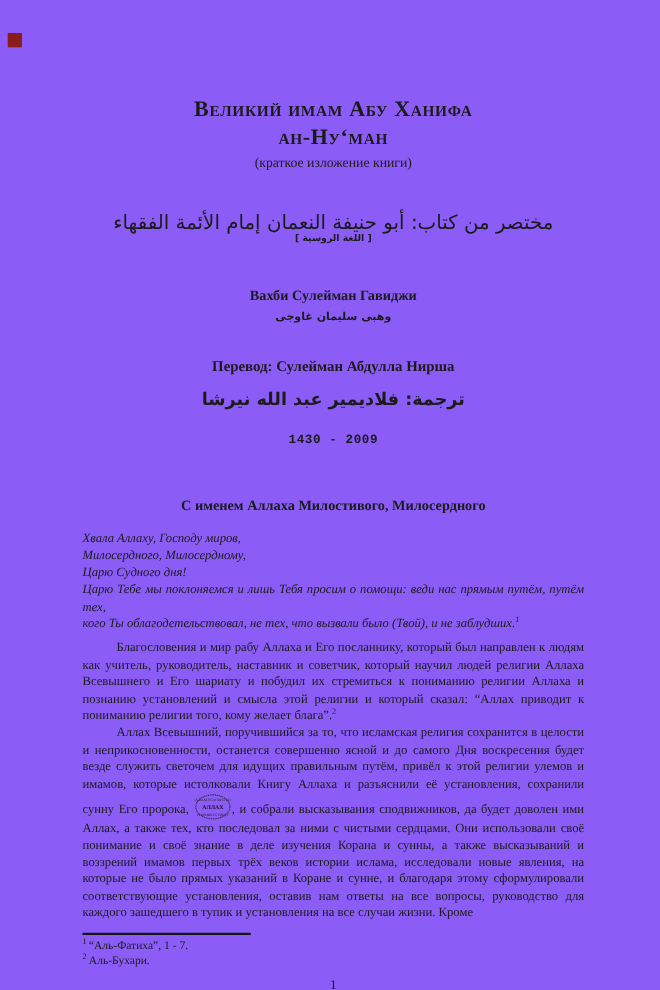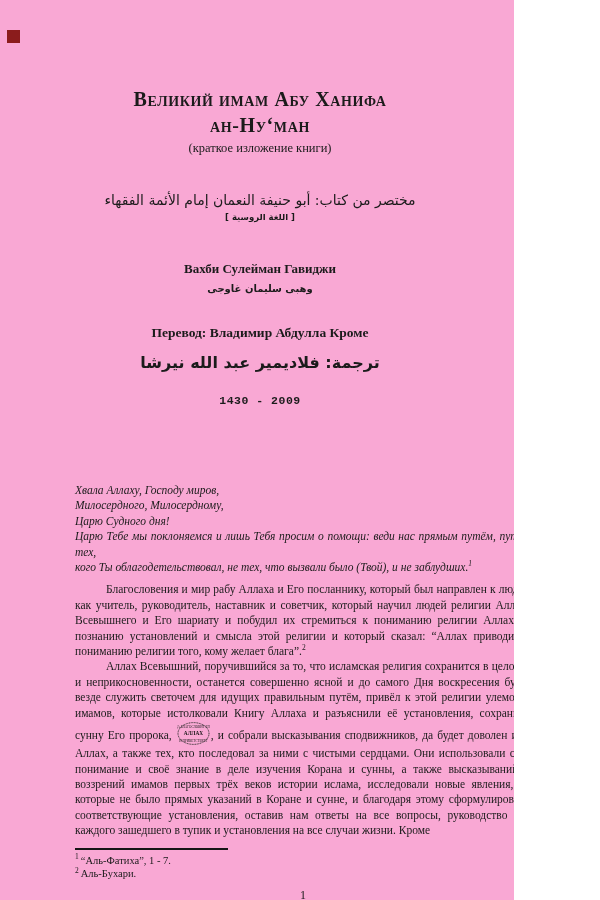--- a/index.html
+++ b/index.html
@@ -1,27 +1,27 @@
 <!DOCTYPE html>
 <html><head>
 <meta charset="utf-8">
 <style>
   html,body{margin:0;padding:0;background:#ffffff;}
   .sheet{
-    position:relative;width:514px;height:900px;background:#f9a8d4;
+    position:relative;width:600px;height:900px;background:#8b5cf6;
     font-family:"Liberation Serif",serif;color:#1b1b1b;overflow:hidden;
   }
   .corner-mark{position:absolute;left:7px;top:30px;width:13px;height:13px;background:#8b1c1c;}
   .abs{position:absolute;left:75px;right:69px;text-align:center;}
   .doc-title{top:86px;margin:0;font-size:20px;line-height:26px;font-weight:bold;
              font-variant:small-caps;letter-spacing:0.6px;}
   .doc-title span{display:block;}
   .doc-subtitle{top:141px;font-size:12.5px;}
   .arabic{font-family:"DejaVu Sans",sans-serif;direction:rtl;}
-  .arabic-src{top:192px;font-size:14px;}
+  .arabic-src{top:192px;font-size:18px;}
   .arabic-note{top:212px;font-size:8.5px;font-weight:bold;}
   .author-ru{top:261px;font-size:13px;font-weight:bold;}
   .author-ar{top:283px;font-size:10px;font-weight:bold;}
   .trans-ru{top:325px;font-size:13.5px;font-weight:bold;}
   .trans-ar{top:353px;font-size:16px;font-weight:bold;}
   .year{top:394px;font-size:11.5px;font-weight:bold;font-family:Liberation Mono, monospace;letter-spacing:0.5px;}
   .bismillah{top:452px;font-size:13px;font-weight:bold;}
   .body-col{position:absolute;left:75px;width:456px;top:483px;
             font-size:11.5px;line-height:15.4px;text-align:left;}
   .epigraph{font-style:italic;}
@@ -48,25 +48,26 @@
   </h1>
 
   <div class="abs doc-subtitle">(краткое изложение книги)</div>
 
   <div class="abs arabic arabic-src">مختصر من كتاب: أبو حنيفة النعمان إمام الأئمة الفقهاء</div>
   <div class="abs arabic arabic-note">[ اللغة الروسية ]</div>
 
   <div class="abs author-ru">Вахби Сулейман Гавиджи</div>
   <div class="abs arabic author-ar">وهبى سليمان غاوجى</div>
 
-  <div class="abs trans-ru">Перевод: Владимир Абдулла Кроме</div>
+  <div class="abs trans-ru">Перевод: Сулейман Абдулла Нирша</div>
   <div class="abs arabic trans-ar">ترجمة: فلاديمير عبد الله نيرشا</div>
 
   <div class="abs year">1430 - 2009</div>
 
+  <div class="abs bismillah">С именем Аллаха Милостивого, Милосердного</div>
 
   <div class="body-col">
 
     <div class="epigraph">
       <div>Хвала Аллаху, Господу миров,</div>
       <div>Милосердного, Милосердному,</div>
       <div>Царю Судного дня!</div>
       <div class="ep-just">Царю Тебе мы поклоняемся и лишь Тебя просим о помощи: веди нас прямым путём,  путём тех,</div>
       <div><span>кого Ты облагодетельствовал, не тех, что вызвали было (Твой), и не заблудших.</span><sup>1</sup></div>
     </div>

